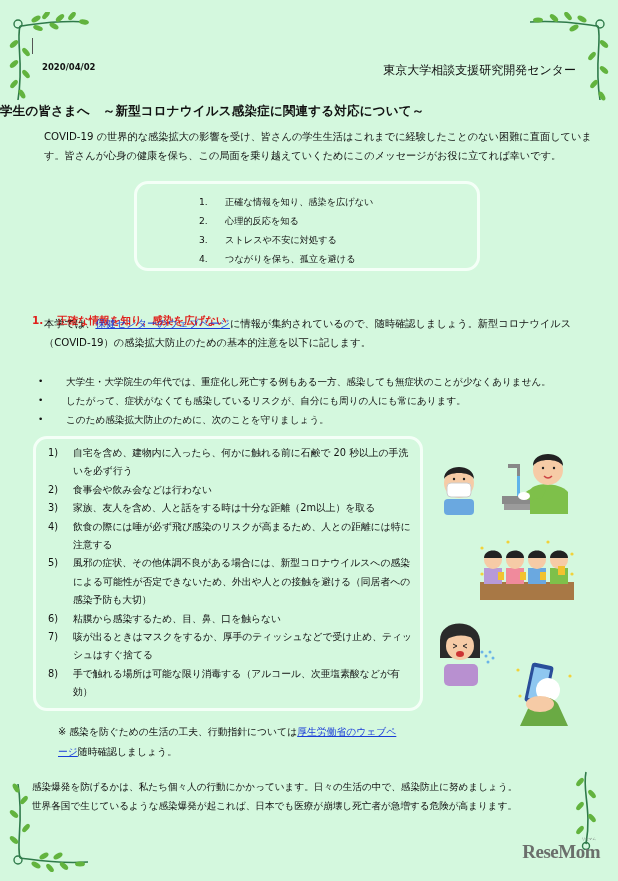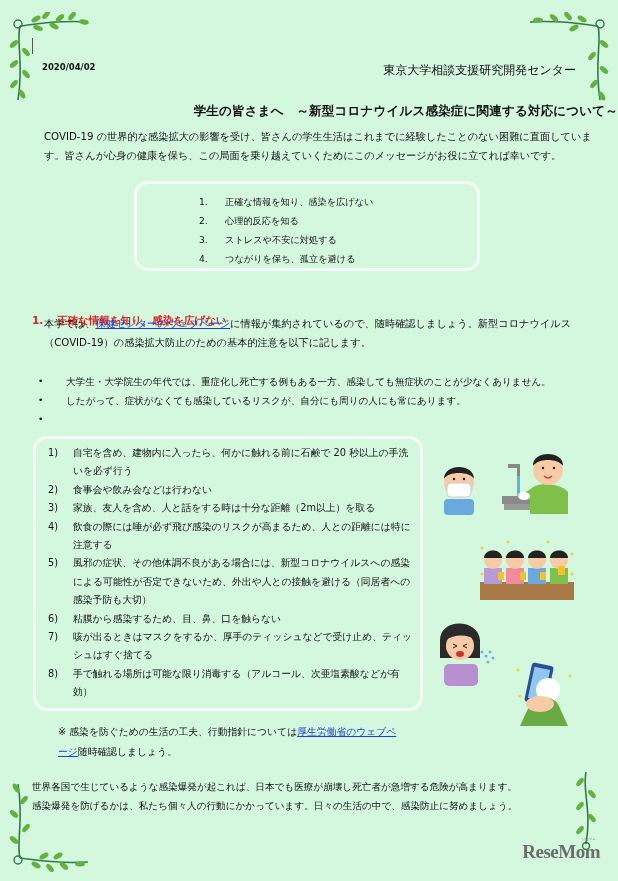--- a/index.html
+++ b/index.html
@@ -8,21 +8,21 @@
     background: #d4f8de;
     font-family: "DejaVu Sans", "Liberation Sans", sans-serif;
     color: #111;
     position: relative;
   }
   .abs { position: absolute; }
   .vine { position: absolute; }
   .cursor-bar { left: 32px; top: 38px; width: 1px; height: 16px; background: #555; }
   .date { left: 42px; top: 62px; font-size: 8.5px; font-weight: bold; }
   .org { right: 42px; top: 62px; font-size: 12px; font-weight: normal; }
-  .title { left: 0; width: 618px; top: 103px; text-align: right; font-size: 12.5px; font-weight: bold; letter-spacing: 0.2px; }
+  .title { left: 0; width: 618px; top: 103px; text-align: left; font-size: 12.5px; font-weight: bold; letter-spacing: 0.2px; }
   .para { left: 44px; width: 560px; font-size: 10.2px; line-height: 19px; }
   .intro { top: 127px; }
   .toc-box {
     left: 134px; top: 181px; width: 346px; height: 90px;
     border: 3px solid #f4fff7; border-radius: 14px; box-sizing: border-box;
   }
   .toc-list { position: absolute; left: 62px; top: 8px; margin: 0; padding: 0; list-style: none; font-size: 9.2px; line-height: 19px; }
   .toc-list li { display: flex; }
   .toc-num { width: 26px; }
   .sec-head { left: 32px; top: 296px; font-size: 10.5px; font-weight: bold; color: #e0201c; margin-top: 18px; }
@@ -157,20 +157,21 @@
   <li>
       <span class="dot">•</span>
       <span>大学生・大学院生の年代では、重症化し死亡する例もある一方、感染しても無症状のことが少なくありません。</span>
     </li>
   <li>
       <span class="dot">•</span>
       <span>したがって、症状がなくても感染しているリスクが、自分にも周りの人にも常にあります。</span>
     </li>
   <li>
       <span class="dot">•</span>
+      <span>このため感染拡大防止のために、次のことを守りましょう。</span>
     </li>
 </ul>
 
 <div class="abs rules-box">
   <ol class="rules">
     <li>
         <span class="rn">1)</span>
         <span>自宅を含め、建物内に入ったら、何かに触れる前に石鹸で 20 秒以上の手洗いを必ず行う</span>
       </li>
     <li>
@@ -283,18 +284,18 @@
       <circle cx="58" cy="16" r="1.6"></circle>
       <circle cx="8" cy="36" r="1.6"></circle>
     </g>
 </svg>
 
 <div class="abs note">
   <span>※ 感染を防ぐための生活の工夫、行動指針については</span><a class="link" href="#">厚生労働省のウェブページ</a><span>随時確認しましょう。</span>
 </div>
 
 <div class="abs closing">
+  <div>感染爆発を防げるかは、私たち個々人の行動にかかっています。日々の生活の中で、感染防止に努めましょう。</div>
   <div>世界各国で生じているような感染爆発が起これば、日本でも医療が崩壊し死亡者が急増する危険が高まります。</div>
-  <div>感染爆発を防げるかは、私たち個々人の行動にかかっています。日々の生活の中で、感染防止に努めましょう。</div>
 </div>
 
 <div class="abs watermark-small">リセマム</div>
 <div class="abs watermark">ReseMom</div>
 
 </body></html>

